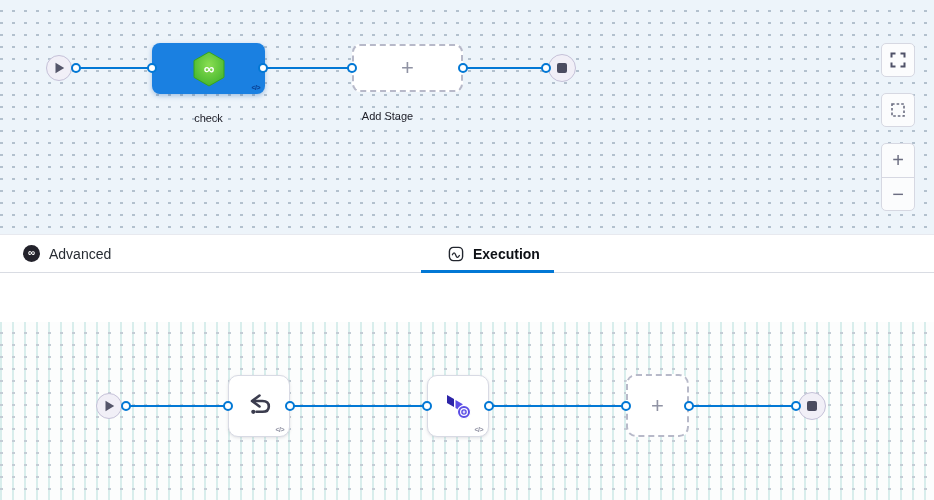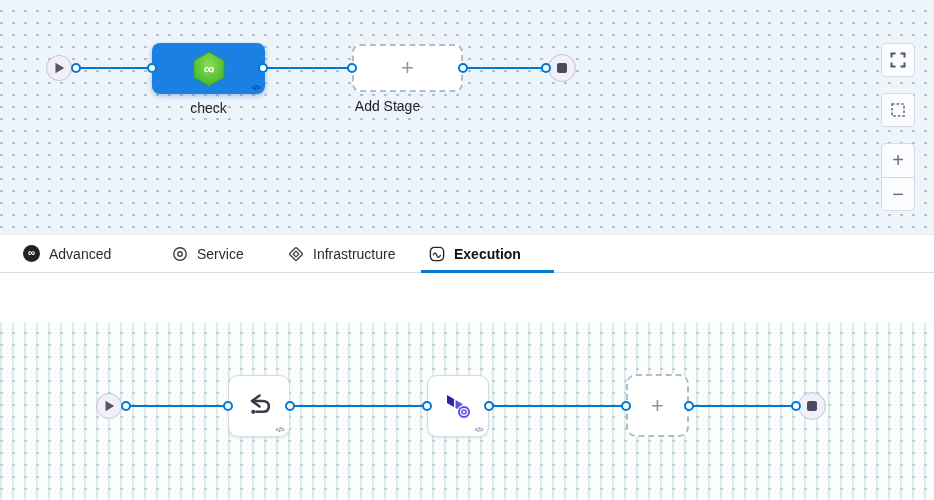--- a/index.html
+++ b/index.html
@@ -48,21 +48,21 @@
 
   .add-box { position:absolute; background:#fff; border:2px dashed #b7b9c9; z-index:2;
              display:flex; align-items:center; justify-content:center; }
   .add-box .plus { font-size:22px; color:#9093a4; font-weight:400; line-height:1; }
 
   .step-node { position:absolute; width:62px; height:62px; background:#fff;
                border:1px solid #d8dae4; border-radius:10px; z-index:2;
                box-shadow:0 1px 3px rgba(96,97,112,0.18);
                display:flex; align-items:center; justify-content:center; }
 
-  .node-label { position:absolute; font-size:14px; color:#1d1d26; text-align:center; z-index:2; }
+  .node-label { position:absolute; font-size:11px; color:#1d1d26; text-align:center; z-index:2;margin-top:12px; }
 
   
   .ctl-btn { position:absolute; left:881px; width:34px; height:34px; background:#fbfcfd;
              border:1px solid #d6d8e2; border-radius:5px; z-index:4;
              display:flex; align-items:center; justify-content:center; }
   .zoom-stack { position:absolute; left:881px; top:143px; width:34px; height:68px;
                 background:#fbfcfd; border:1px solid #d6d8e2; border-radius:5px; z-index:4; }
   .zoom-stack .half { width:100%; height:33px; display:flex; align-items:center;
                       justify-content:center; font-size:20px; color:#6b6d81; }
   .zoom-stack .divider { height:1px; background:#d6d8e2; }
@@ -155,37 +155,21 @@
           <span>−</span>
         </div>
     </div>
   </div>
 
   <div class="tabbar">
     <div class="tab" style="left:23px;">
       <span class="ov-icon">∞</span>
       <span>Advanced</span>
     </div>
-    <div class="tab" style="left:172px;">
-      <svg width="16" height="16" viewBox="0 0 16 16">
-        <circle cx="8" cy="8" r="6.2" fill="none" stroke="#3a3f4a" stroke-width="1.4"></circle>
-        <circle cx="8" cy="8" r="2.2" fill="none" stroke="#3a3f4a" stroke-width="1.4"></circle>
-      </svg>
-      <span>Service</span>
-    </div>
-    <div class="tab" style="left:288px;">
-      <svg width="16" height="16" viewBox="0 0 16 16">
-        <g transform="rotate(45 8 8)" fill="none" stroke="#3a3f4a" stroke-width="1.3">
-          <rect x="3.2" y="3.2" width="9.6" height="9.6" rx="1"></rect>
-          <rect x="6" y="6" width="4" height="4"></rect>
-        </g>
-      </svg>
-      <span>Infrastructure</span>
-    </div>
-    <div class="tab active" style="left:429px;">
+    <div class="tab active" style="left:448px;">
       <svg width="16" height="16" viewBox="0 0 16 16">
         <rect x="1.4" y="1.4" width="13.2" height="13.2" rx="4" fill="none" stroke="#22262e" stroke-width="1.4"></rect>
         <path d="M4.2 9.2 c1.2-3 2.6-3 3.6 0 s2.4 2.6 3.8-0.2" fill="none" stroke="#22262e" stroke-width="1.3"></path>
       </svg>
       <span>Execution</span>
     </div>
     <div class="tab-underline"></div>
   </div>
 
   <div class="subheader">

